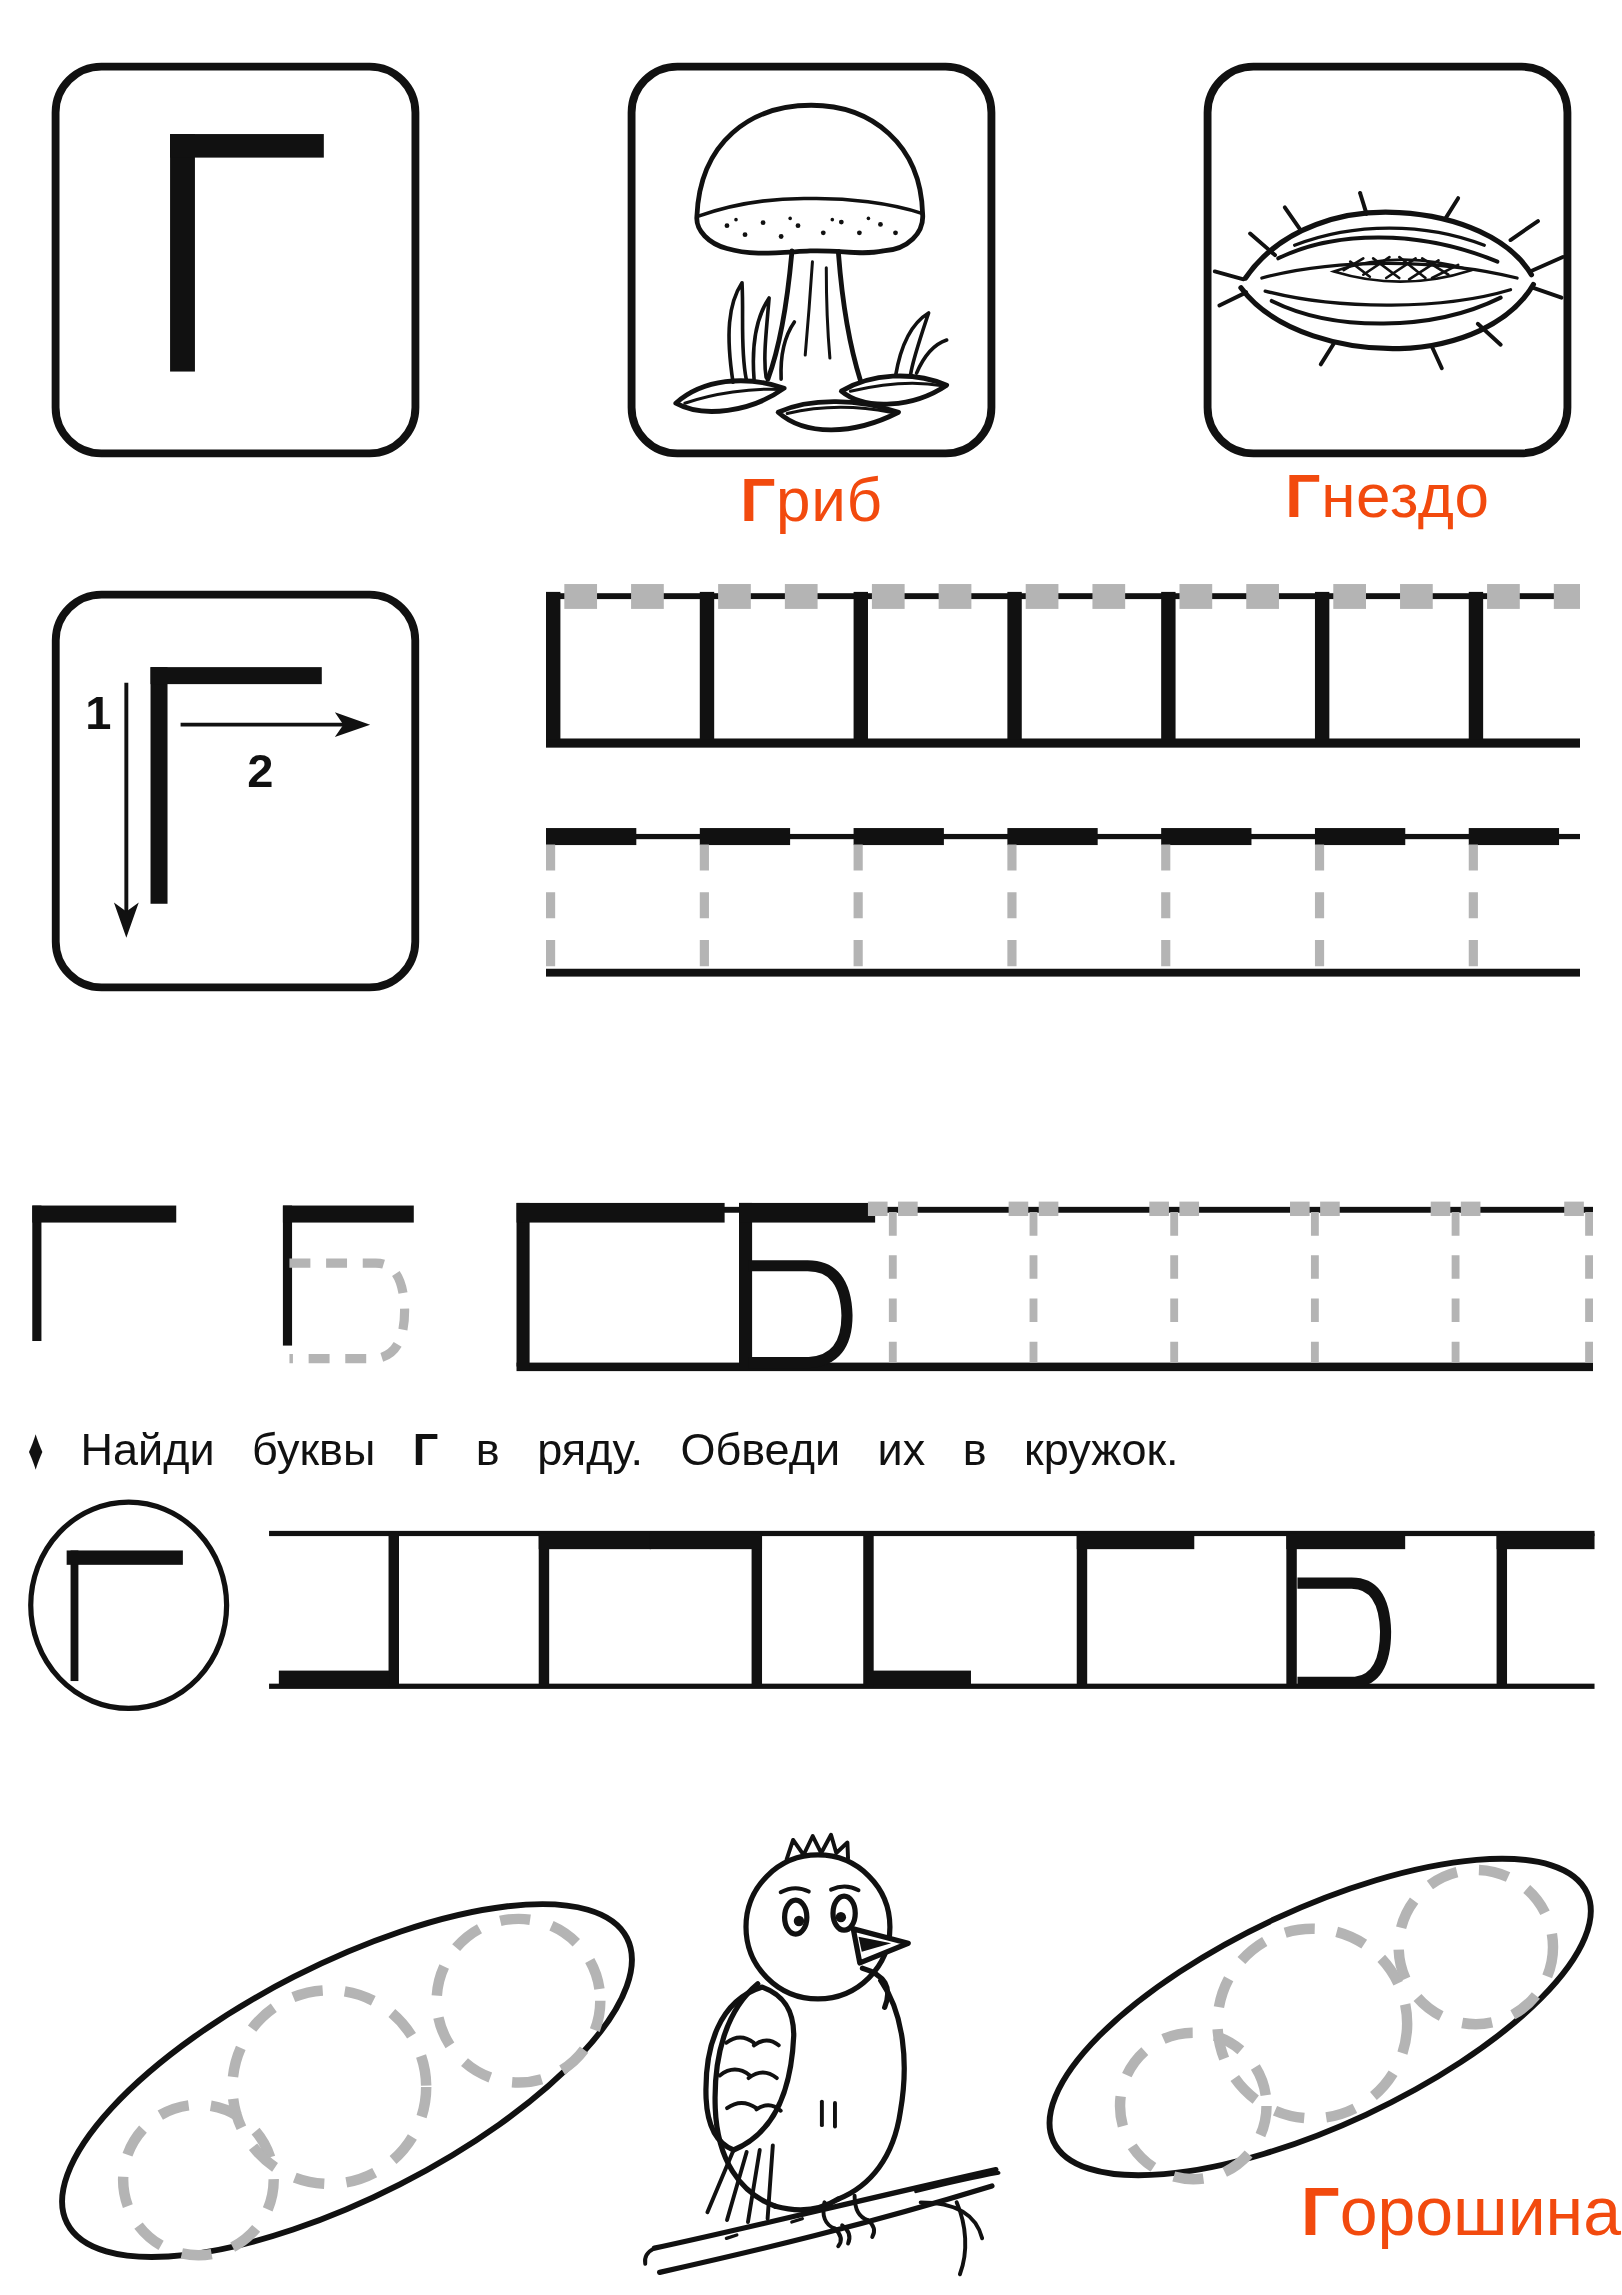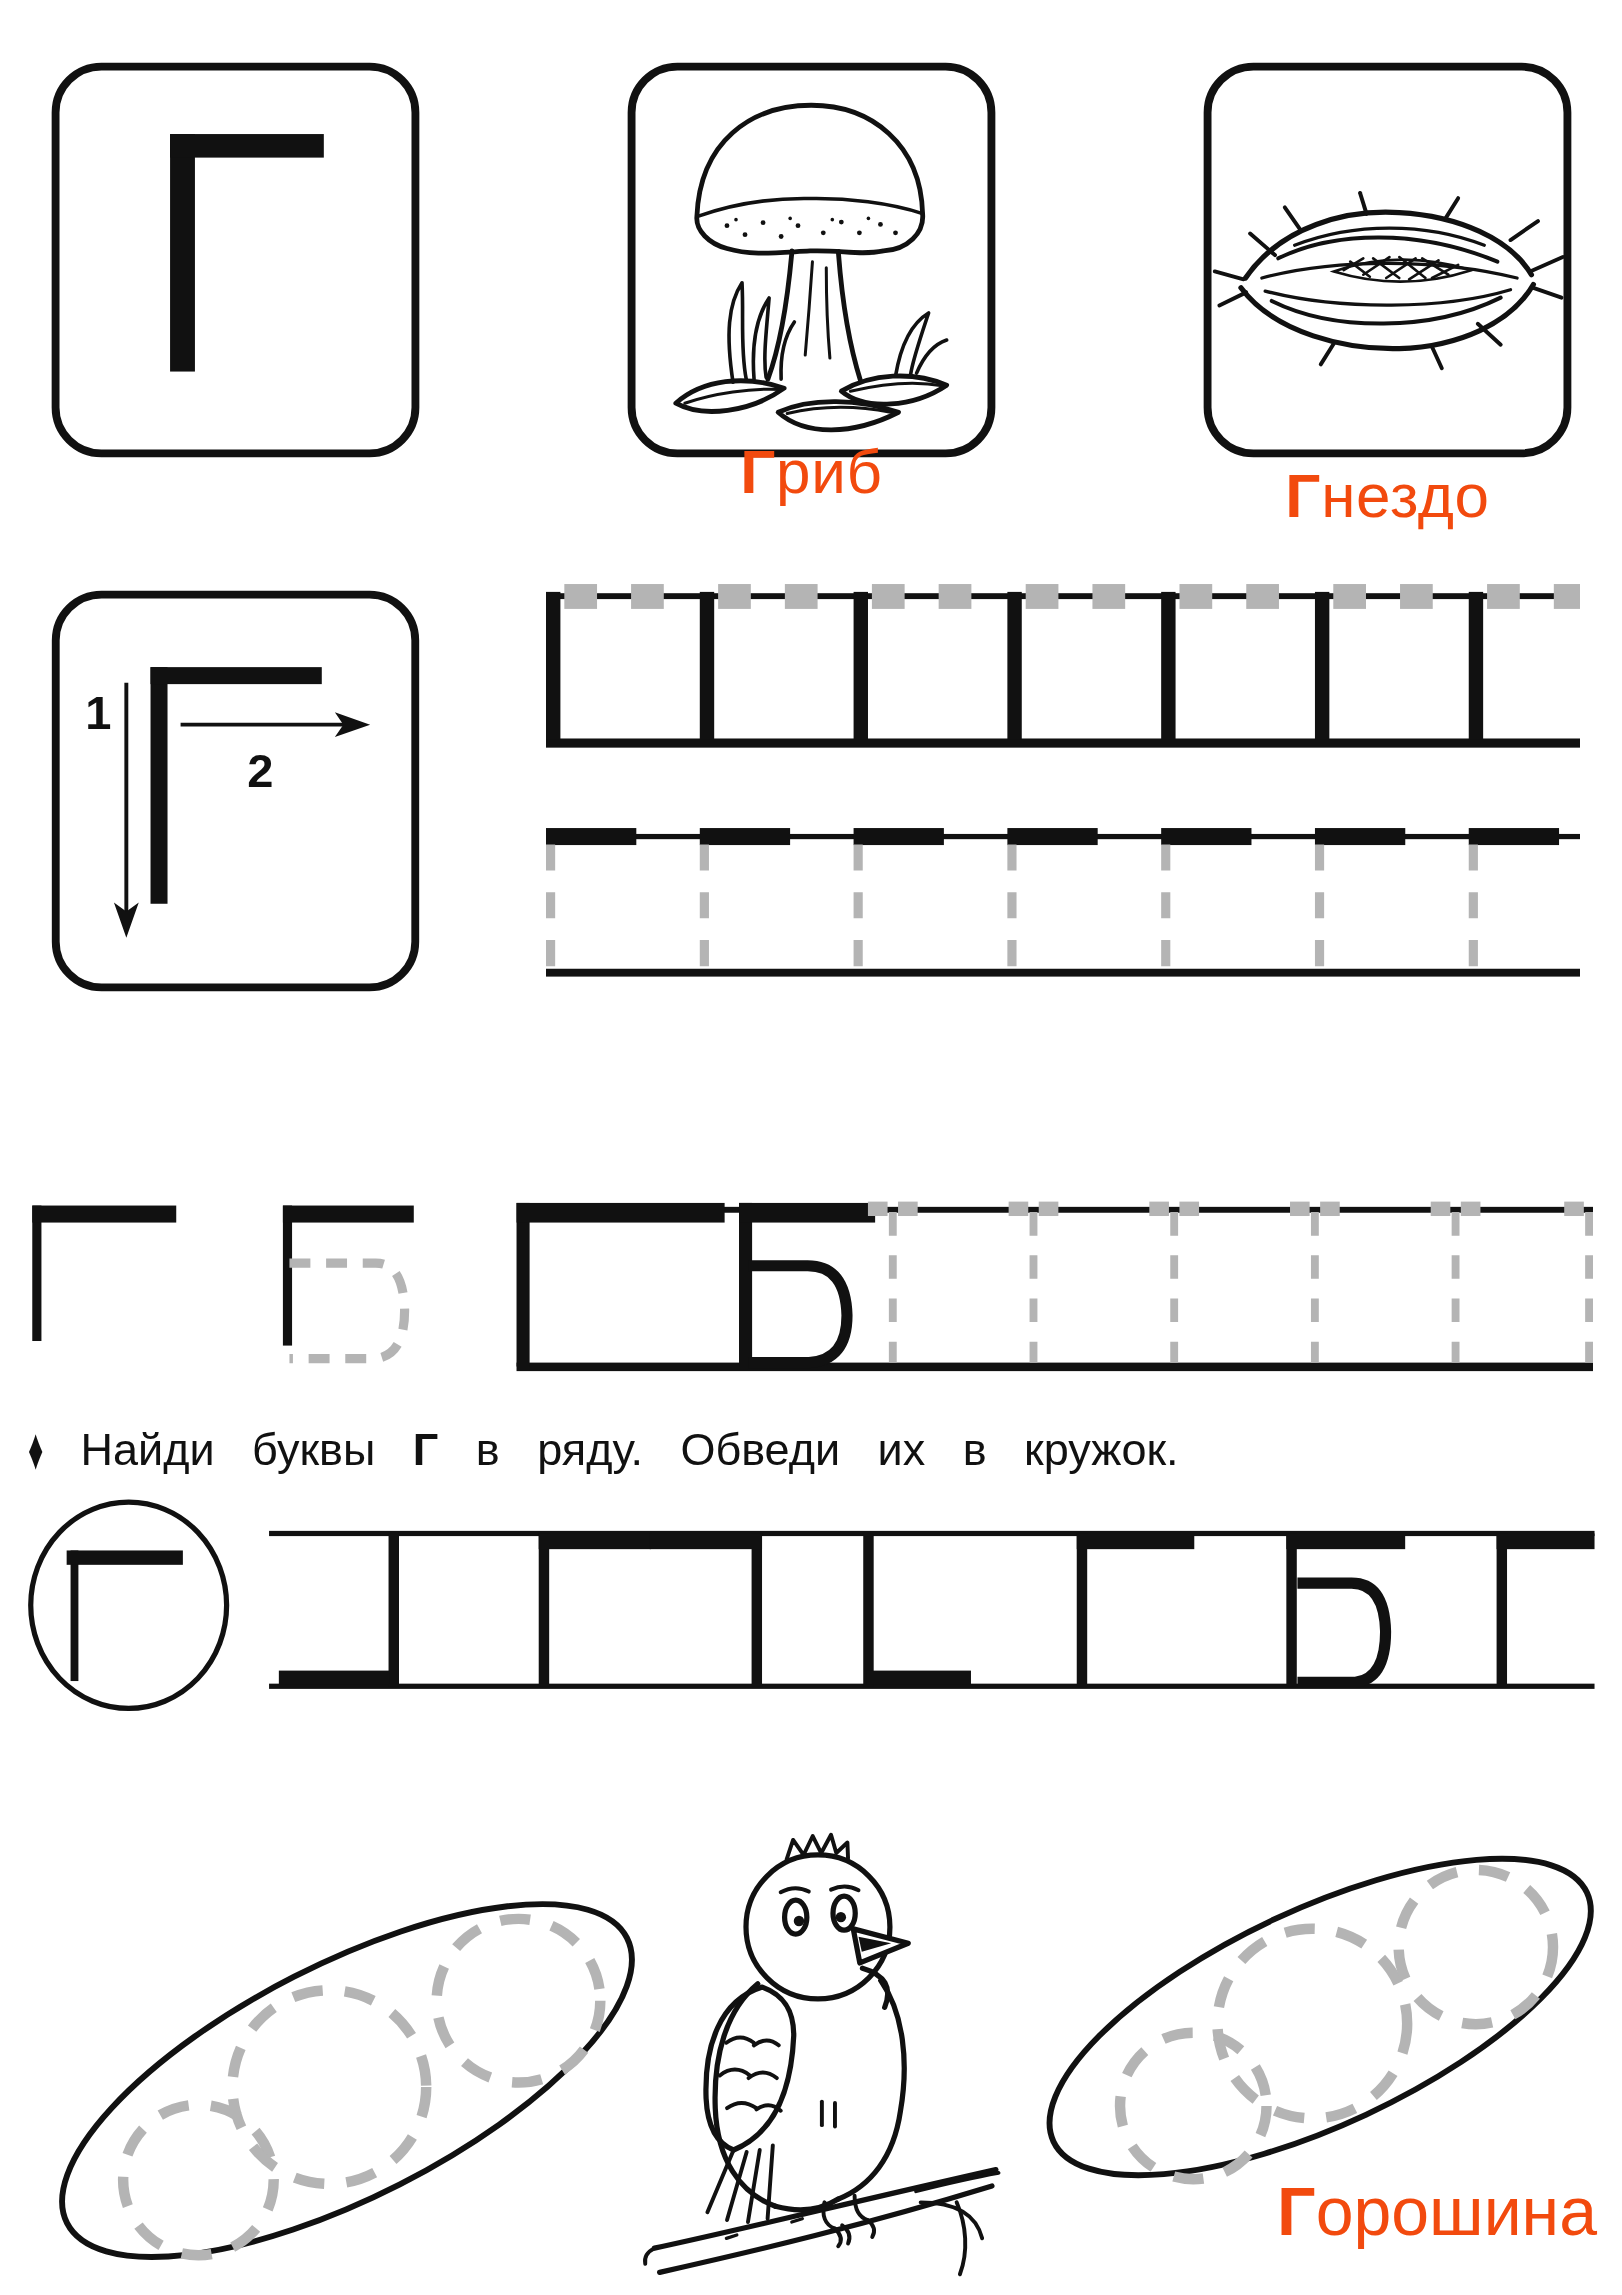--- a/index.html
+++ b/index.html
@@ -109,21 +109,21 @@
         <path d="M 315,332 L 360,303"></path>
           <path d="M 350,330 L 390,310"></path>
         <path d="M 225,305 L 255,328"></path>
           <path d="M 260,300 L 300,330"></path>
           <path d="M 300,298 L 340,330"></path>
         <path d="M 335,300 L 375,325"></path>
       </g>
     </g>
   </svg>
 
-  <div class="abs caption" style="left:627px;top:436px;width:369px"><span class="init">Г</span><span>риб</span></div>
+  <div class="abs caption" style="left:627px;top:464px;width:369px"><span class="init">Г</span><span>риб</span></div>
 
   <div class="abs caption" style="left:1203px;top:460px;width:369px"><span class="init">Г</span><span>нездо</span></div>
 
   <svg class="abs" style="left:51px;top:590px" width="369" height="402" viewBox="0 0 564 615">
     <rect x="7" y="7" width="550" height="601" rx="70" fill="#fff" stroke="#111" stroke-width="12"></rect>
     <g fill="#111">
       <rect x="152" y="118" width="26" height="362"></rect>
       <rect x="152" y="118" width="262" height="26"></rect>
     </g>
     <g stroke="#111" stroke-width="6" fill="none">
@@ -342,16 +342,16 @@
 
   <svg class="abs" style="left:1018px;top:1839px" width="605" height="373" viewBox="0 0 925 570">
     <ellipse cx="462" cy="272" rx="450" ry="165" fill="none" stroke="#111" stroke-width="9" transform="rotate(-25 462 272)"></ellipse>
     <g fill="none" stroke="#b4b4b4" stroke-width="16" stroke-dasharray="46 34">
       <circle cx="268" cy="408" r="112"></circle>
       <circle cx="450" cy="282" r="145"></circle>
       <circle cx="700" cy="165" r="118"></circle>
     </g>
   </svg>
 
-  <div class="abs big-caption" style="left:1080px;top:2172px;width:517px"><span class="init">Г</span><span>орошина</span></div>
+  <div class="abs big-caption" style="left:1104px;top:2172px;width:517px"><span class="init">Г</span><span>орошина</span></div>
 
 </div>
 
 
 </body></html>

